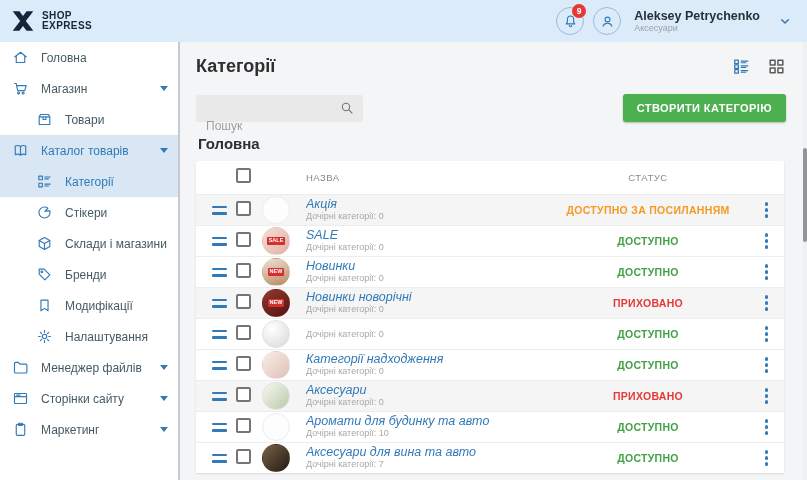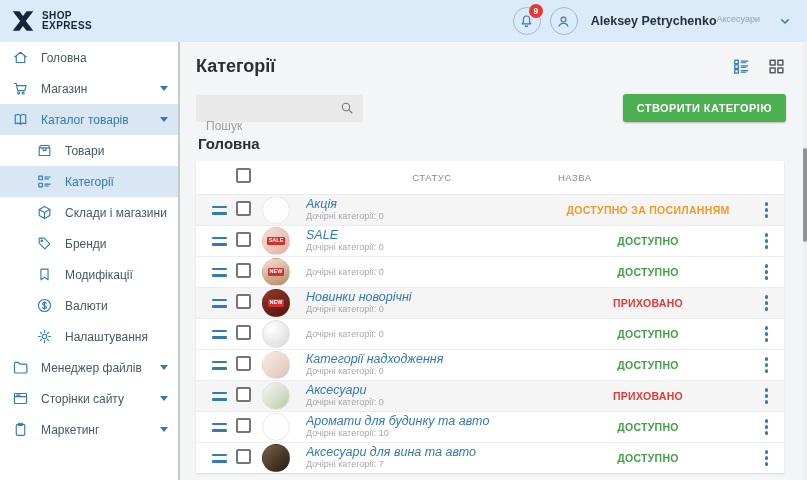--- a/index.html
+++ b/index.html
@@ -14,21 +14,21 @@
   .logo-mark svg{width:26px;height:26px;display:block;}
   .logo-text{display:flex;flex-direction:column;line-height:10px;font-weight:bold;
     font-size:10px;letter-spacing:.4px;color:#16243c;}
   .topbar-right{display:flex;align-items:center;gap:9px;}
   .icon-circle{position:relative;width:28px;height:28px;border:1.5px solid #9db9d6;border-radius:50%;
     display:flex;align-items:center;justify-content:center;color:#3279b7;cursor:pointer;}
   .icon-circle svg{width:17px;height:17px;}
   .badge{position:absolute;top:-4px;right:-3px;min-width:14px;height:14px;border-radius:8px;
     background:#e53935;color:#fff;font-size:8.5px;font-weight:bold;display:flex;
     align-items:center;justify-content:center;padding:0 3px;}
-  .user-meta{display:flex;margin-left:4px;}
+  .user-meta{display:flex;flex-direction:column;margin-left:4px;}
   .user-name{font-size:12.5px;font-weight:bold;color:#263238;line-height:14px;}
   .user-role{font-size:9px;color:#9aa3ab;line-height:11px;}
   .chevron{color:#3279b7;margin-left:8px;display:flex;cursor:pointer;}
   .chevron svg{width:16px;height:16px;}
 
   
   .sidebar{position:absolute;left:0;top:42px;width:180px;height:438px;background:#fff;
     border-right:2px solid #c7cbd0;overflow:hidden;}
   .side-item{display:flex;align-items:center;height:31px;padding:0 10px 0 12px;cursor:pointer;}
   .side-item.sub{padding-left:36px;}
@@ -160,52 +160,61 @@
     <span class="side-icon">
             <svg viewBox="0 0 24 24">
               <path d="M3.5 5H6l2 10h10l2-7H7"></path>
               <circle cx="9.3" cy="18.3" r="1.4"></circle>
               <circle cx="15.7" cy="18.3" r="1.4"></circle>
             </svg>
           </span>
     <span class="side-label">Магазин</span>
     <span class="caret"></span>
   </div>
+        <div class="side-item sub">
+    <span class="side-icon">
+            <svg viewBox="0 0 24 24">
+              <path d="M4.5 8.2h15V19h-15zM4.5 8.2 6.3 5h11.4l1.8 3.2M10 8.2v3.8h4V8.2"></path>
+            </svg>
+          </span>
+    <span class="side-label">Товари</span>
+
+  </div>
         <div class="side-item active">
     <span class="side-icon">
             <svg viewBox="0 0 24 24">
               <path d="M12 6.4C10 4.8 6.9 4.8 4.6 5.8V18c2.3-1 5.4-1 7.4.7 2-1.7 5.1-1.7 7.4-.7V5.8C17.1 4.8 14 4.8 12 6.4zM12 6.4v12.3"></path>
             </svg>
           </span>
     <span class="side-label">Каталог товарів</span>
     <span class="caret"></span>
-  </div>
-        <div class="side-item sub">
-    <span class="side-icon">
-            <svg viewBox="0 0 24 24">
-              <path d="M4.5 8.2h15V19h-15zM4.5 8.2 6.3 5h11.4l1.8 3.2M10 8.2v3.8h4V8.2"></path>
-            </svg>
-          </span>
-    <span class="side-label">Товари</span>
-
   </div>
         <div class="side-item sub active">
     <span class="side-icon">
             <svg viewBox="0 0 24 24">
               <rect x="4" y="4.5" width="5" height="5"></rect>
               <rect x="4" y="14.5" width="5" height="5"></rect>
               <path d="M12.5 5.7h7.5M12.5 8.3h5M12.5 15.7h7.5M12.5 18.3h5"></path>
             </svg>
           </span>
     <span class="side-label">Категорії</span>
 
   </div>
         <div class="side-item sub">
     <span class="side-icon">
             <svg viewBox="0 0 24 24">
+              <path d="M19.8 12a7.8 7.8 0 1 1-7.8-7.8c2 0 3.4.6 4.8 1.8l-4.3 4.5 6.6-1.2c.5 1 .7 1.6.7 2.7z"></path>
+            </svg>
+          </span>
+    <span class="side-label">Стікери</span>
+
+  </div>
+        <div class="side-item sub">
+    <span class="side-icon">
+            <svg viewBox="0 0 24 24">
               <path d="M12 3.6 19.5 7.8v8.4L12 20.4 4.5 16.2V7.8z"></path>
               <path d="M4.5 7.8 12 12l7.5-4.2M12 12v8.4"></path>
             </svg>
           </span>
     <span class="side-label">Склади і магазини</span>
 
   </div>
         <div class="side-item sub">
     <span class="side-icon">
             <svg viewBox="0 0 24 24">
@@ -216,30 +225,20 @@
     <span class="side-label">Бренди</span>
 
   </div>
         <div class="side-item sub">
     <span class="side-icon">
             <svg viewBox="0 0 24 24">
               <path d="M7 4.5h10v15l-5-3.4-5 3.4z"></path>
             </svg>
           </span>
     <span class="side-label">Модифікації</span>
-
-  </div>
-        <div class="side-item sub">
-    <span class="side-icon">
-            <svg viewBox="0 0 24 24">
-              <circle cx="12" cy="12" r="8.5"></circle>
-              <path d="M12 6.8v10.4M14.6 8.8c-.6-.9-1.6-1.3-2.6-1.3-1.4 0-2.6.6-2.6 2 0 2.7 5.3 2.1 5.3 4.9 0 1.4-1.3 2-2.7 2-1.2 0-2.2-.5-2.8-1.4"></path>
-            </svg>
-          </span>
-    <span class="side-label">Валюти</span>
 
   </div>
         <div class="side-item sub">
     <span class="side-icon">
             <svg viewBox="0 0 24 24">
               <circle cx="12" cy="12" r="3.1"></circle>
               <path d="M12 3.6v2.5M12 17.9v2.5M3.6 12h2.5M17.9 12h2.5M6.1 6.1l1.8 1.8M16.1 16.1l1.8 1.8M17.9 6.1l-1.8 1.8M7.9 16.1l-1.8 1.8"></path>
             </svg>
           </span>
     <span class="side-label">Налаштування</span>
@@ -313,22 +312,22 @@
       <button class="create-btn">СТВОРИТИ КАТЕГОРІЮ</button>
     </div>
 
     <h2 class="section-title">Головна</h2>
 
     <div class="card">
       <div class="t-head">
         <span></span>
         <span><span class="checkbox"></span></span>
         <span></span>
+        <span class="col-label">НАЗВА</span>
         <span class="col-label status">СТАТУС</span>
-        <span class="col-label">НАЗВА</span>
         <span></span>
       </div>
       <div id="rows">
           <div class="t-row dim">
     <span class="handle">
               <i></i>
               <i></i>
             </span>
     <span><span class="checkbox"></span></span>
     <span>
@@ -372,20 +371,21 @@
               <i></i>
               <i></i>
             </span>
     <span><span class="checkbox"></span></span>
     <span>
               <span class="thumb" style="background: linear-gradient(160deg, rgb(239, 224, 214), rgb(185, 138, 99));">
                 <span class="thumb-tag" style="display: block;">NEW</span>
               </span>
             </span>
     <span class="namec">
+      <a class="row-name">Новинки</a>
       <span class="row-sub">Дочірні категорії: 0</span>
     </span>
     <span class="row-status st-available">ДОСТУПНО</span>
     <span class="kebab">
               <i></i>
               <i></i>
               <i></i>
             </span>
   </div>
           <div class="t-row dim">

